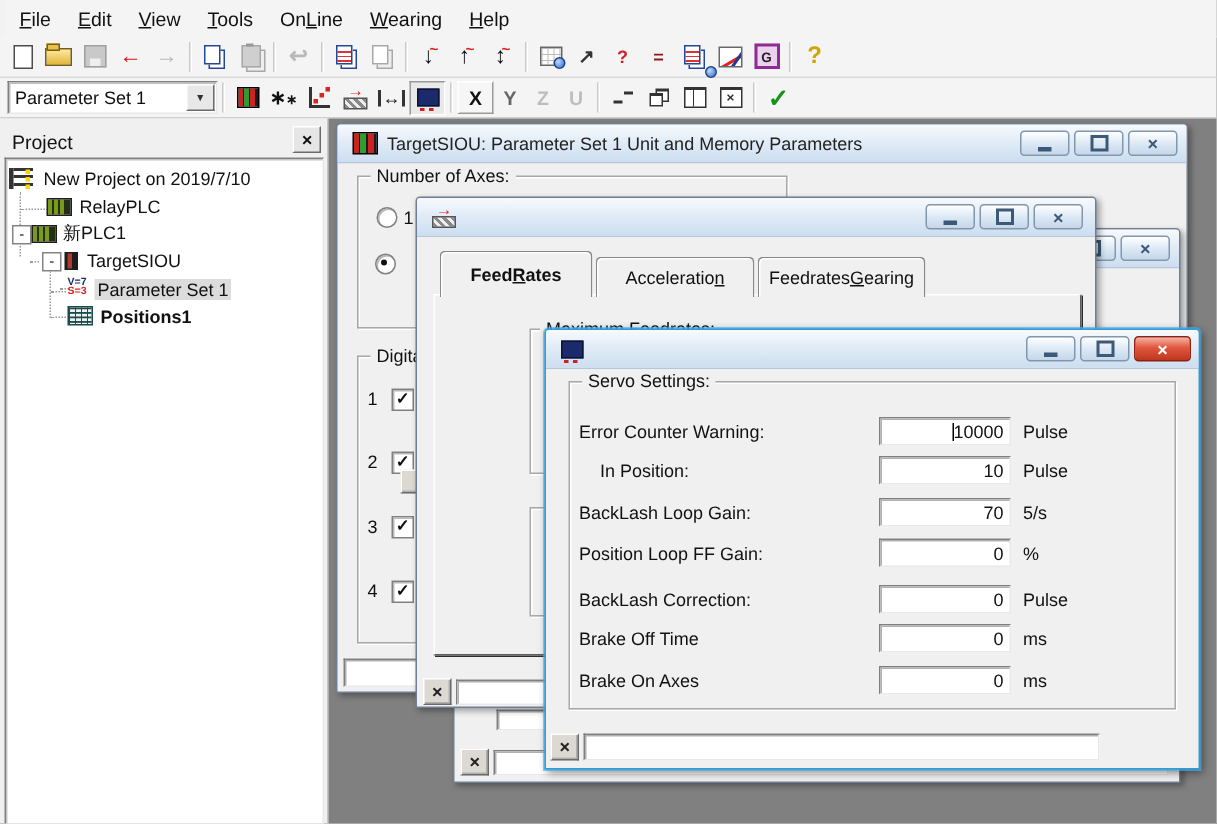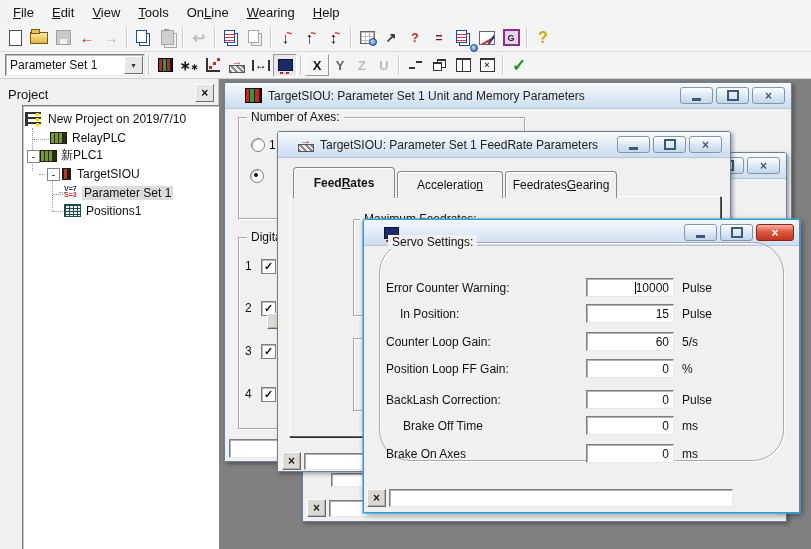--- a/index.html
+++ b/index.html
@@ -72,21 +72,21 @@
          box-shadow:inset 1px 1px 0 rgba(90,90,90,.4);display:flex;align-items:center;font-size:12px;margin-left:2px;}
   .combo .val{flex:1;padding-left:4px;}
   .combo .drop{width:17px;height:16px;margin-right:1px;background:#e8e8e8;border:1px solid;border-color:#fff #6a6a6a #6a6a6a #fff;
                display:flex;align-items:center;justify-content:center;font-size:7px;color:#333;}
   
   #projpanel{left:0;top:79px;width:218px;height:470px;background:#f0f0f0;border-right:1px solid #c6c6c6;}
   .proj-head{position:absolute;left:8px;top:8px;font-size:13px;}
   .proj-x{position:absolute;right:4px;top:5px;width:17px;height:16px;background:#e6e6e6;border:1px solid;border-color:#fff #6a6a6a #6a6a6a #fff;
           display:flex;align-items:center;justify-content:center;font-size:12px;font-weight:bold;font-style:italic;}
   .treebox{position:absolute;left:3px;top:26px;width:211px;height:443px;background:#fff;
-           border:1px solid;border-color:#7f7f7f #e9e9e9 #e9e9e9 #7f7f7f;box-shadow:inset 1px 1px 0 rgba(90,90,90,.35);margin-left:19px;}
+           border:1px solid;border-color:#7f7f7f #e9e9e9 #e9e9e9 #7f7f7f;box-shadow:inset 1px 1px 0 rgba(90,90,90,.35);}
   .trow{position:absolute;height:15px;display:flex;align-items:center;font-size:12px;white-space:nowrap;}
   .tsel{background:#dcdcdc;padding:0 2px;}
   .expbox{position:absolute;width:11px;height:11px;background:#fff;border:1px solid #848484;
           display:flex;align-items:center;justify-content:center;font-size:10px;line-height:1;}
   .dotl{position:absolute;border-left:1px dotted #9a9a9a;width:0;}
   .doth{position:absolute;border-top:1px dotted #9a9a9a;height:0;}
   .ic-root{width:13px;height:14px;border-left:3px solid #333;position:relative;background:
            linear-gradient(#333 0 2px,transparent 2px 5px,#333 5px 7px,transparent 7px 10px,#333 10px 12px,transparent 12px);}
   .ic-root:after{content:"";position:absolute;right:2px;top:1px;width:3px;height:3px;background:#ffd700;box-shadow:0 5px 0 #ffd700,0 10px 0 #ffd700;}
   .ic-plc{width:15px;height:10px;border:1px solid #1d1d1d;
@@ -97,21 +97,21 @@
   .ic-param b{color:#d22;}
   .ic-pos{width:15px;height:11px;border:1px solid #1d4a4a;
           background:linear-gradient(#1d4a4a 1px,transparent 1px),linear-gradient(90deg,#1d4a4a 1px,transparent 1px);background-size:4px 3px;background-color:#eaf4f4;}
   
   #mdi{left:219px;top:79px;width:592px;height:470px;background:#808080;}
   .win{position:absolute;background:#f0f0f0;border:1px solid #6e7f95;border-radius:3px 3px 0 0;
        box-shadow:2px 2px 4px rgba(0,0,0,.35);box-sizing:border-box;}
   .win.active{border-color:#2f9cd6;box-shadow:0 0 0 1px rgba(70,175,235,.65),2px 2px 6px rgba(0,0,0,.45);}
   .titlebar{position:absolute;left:0;top:0;right:0;height:26px;border-radius:2px 2px 0 0;
             background:linear-gradient(#f7fafd,#e2ecf7 45%,#ccdef0);border-bottom:1px solid #b4c6d9;
-            display:flex;align-items:center;padding:0 20px;gap:6px;box-sizing:border-box;}
+            display:flex;align-items:center;padding:0 10px;gap:6px;box-sizing:border-box;}
   .title-text{font-size:12px;color:#222;white-space:nowrap;overflow:hidden;}
   .cap-btns{position:absolute;top:4px;display:flex;gap:3px;}
   .cap-btn{width:33px;height:17px;border:1px solid #8296ac;border-radius:3px;
            background:linear-gradient(#fff,#dde9f5 50%,#c4d7ea);display:flex;align-items:center;justify-content:center;box-sizing:border-box;}
   .cap-btn .gmin{width:9px;height:3px;background:#3c5a78;margin-top:7px;}
   .cap-btn .gmax{width:8px;height:7px;border:2px solid #3c5a78;}
   .cap-btn .gx{color:#3c5a78;font-weight:bold;font-size:12px;line-height:1;}
   .cap-btn.red{background:linear-gradient(#f6b3a3,#e0573e 45%,#c03721);border-color:#8e2113;}
   .cap-btn.red .gx{color:#fff;}
   .ticon-bars{width:15px;height:13px;border:1px solid #000;flex:0 0 auto;
@@ -309,21 +309,21 @@
     <div class="trow" style="left:39px;top:60px;">
       <span class="ic-siou"></span>
       <span style="margin-left:6px;">TargetSIOU</span>
     </div>
     <div class="trow" style="left:41px;top:79px;">
       <span class="ic-param"><span>V=7</span><br><b>S=3</b></span>
       <span class="tsel" style="margin-left:3px;">Parameter Set 1</span>
     </div>
     <div class="trow" style="left:41px;top:97px;">
       <span class="ic-pos"></span>
-      <span style="margin-left:5px;">Positions1</span>
+      <span style="margin-left:5px;font-weight:bold;">Positions1</span>
     </div>
   </div>
 </div>
 
 <div id="mdi" class="abs"></div>
 
 <div class="win" id="w1" style="left:224px;top:82px;width:568px;height:380px;z-index:1;">
   <div class="titlebar">
     <span class="ticon-bars"></span>
     <span class="title-text">TargetSIOU: Parameter Set 1 Unit and Memory Parameters</span>
@@ -379,21 +379,20 @@
   <div class="btn3d" style="left:4px;top:346px;width:19px;height:18px;">×</div>
   <div class="sunken" style="left:26px;top:347px;width:450px;height:17px;"></div>
 </div>
 
 <div class="win" id="w3" style="left:277px;top:131px;width:454px;height:341px;z-index:3;">
   <div class="titlebar">
     <span class="ticon-feed i-feed">
         <span class="fa">→</span>
         <span class="hatch"></span>
       </span>
-    <span class="title-text">TargetSIOU: Parameter Set 1 FeedRate Parameters</span>
   </div>
   <div class="cap-btns" style="right:8px;">
     <div class="cap-btn">
         <span class="gmin"></span>
       </div>
     <div class="cap-btn">
         <span class="gmax"></span>
       </div>
     <div class="cap-btn">
         <span class="gx">×</span>
@@ -431,51 +430,51 @@
     <div class="cap-btn">
         <span class="gmin"></span>
       </div>
     <div class="cap-btn">
         <span class="gmax"></span>
       </div>
     <div class="cap-btn red" style="width:38px;">
         <span class="gx">×</span>
       </div>
   </div>
-  <div class="grp" style="left:15px;top:22px;width:403px;height:217px;border-radius:31px;">
+  <div class="grp" style="left:15px;top:34px;width:403px;height:217px;">
     <div class="grp-label" style="left:8px;top:-8px;">Servo Settings:</div>
   </div>
 
   <div class="field-row">
     <div class="lbl" style="left:22px;top:61px;">Error Counter Warning:</div>
     <div class="sunken num" style="left:222px;top:58px;width:88px;height:19px;"><span class="caret"></span><span>10000</span></div>
     <div class="lbl" style="left:318px;top:61px;">Pulse</div>
   </div>
   <div class="field-row">
     <div class="lbl" style="left:36px;top:87px;">In Position:</div>
-    <div class="sunken num" style="left:222px;top:84px;width:88px;height:19px;"><span>15</span></div>
+    <div class="sunken num" style="left:222px;top:84px;width:88px;height:19px;"><span>10</span></div>
     <div class="lbl" style="left:318px;top:87px;">Pulse</div>
   </div>
   <div class="field-row">
-    <div class="lbl" style="left:22px;top:115px;">Counter Loop Gain:</div>
-    <div class="sunken num" style="left:222px;top:112px;width:88px;height:19px;"><span>60</span></div>
+    <div class="lbl" style="left:22px;top:115px;">BackLash Loop Gain:</div>
+    <div class="sunken num" style="left:222px;top:112px;width:88px;height:19px;"><span>70</span></div>
     <div class="lbl" style="left:318px;top:115px;">5/s</div>
   </div>
   <div class="field-row">
     <div class="lbl" style="left:22px;top:142px;">Position Loop FF Gain:</div>
     <div class="sunken num" style="left:222px;top:139px;width:88px;height:19px;"><span>0</span></div>
     <div class="lbl" style="left:318px;top:142px;">%</div>
   </div>
   <div class="field-row">
     <div class="lbl" style="left:22px;top:173px;">BackLash Correction:</div>
     <div class="sunken num" style="left:222px;top:170px;width:88px;height:19px;"><span>0</span></div>
     <div class="lbl" style="left:318px;top:173px;">Pulse</div>
   </div>
   <div class="field-row">
-    <div class="lbl" style="left:39px;top:199px;">Brake Off Time</div>
+    <div class="lbl" style="left:22px;top:199px;">Brake Off Time</div>
     <div class="sunken num" style="left:222px;top:196px;width:88px;height:19px;"><span>0</span></div>
     <div class="lbl" style="left:318px;top:199px;">ms</div>
   </div>
   <div class="field-row">
     <div class="lbl" style="left:22px;top:227px;">Brake On Axes</div>
     <div class="sunken num" style="left:222px;top:224px;width:88px;height:19px;"><span>0</span></div>
     <div class="lbl" style="left:318px;top:227px;">ms</div>
   </div>
 
   <div class="btn3d" style="left:3px;top:269px;width:19px;height:18px;">×</div>

